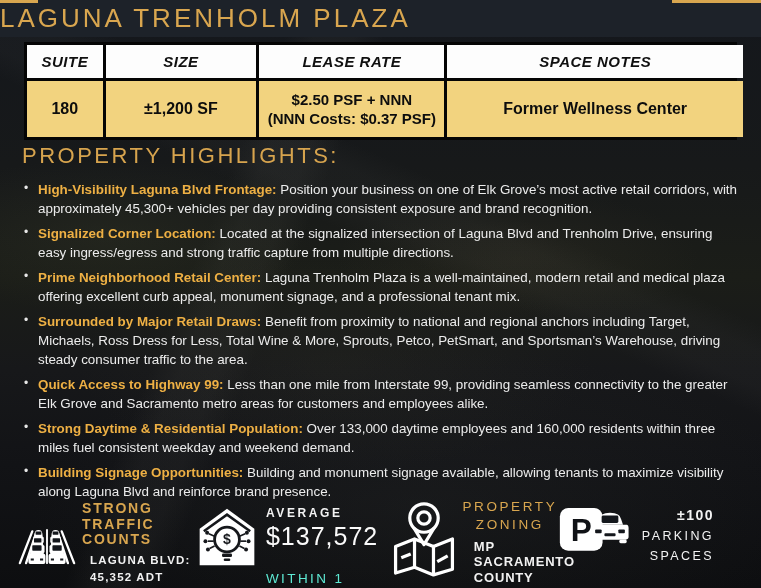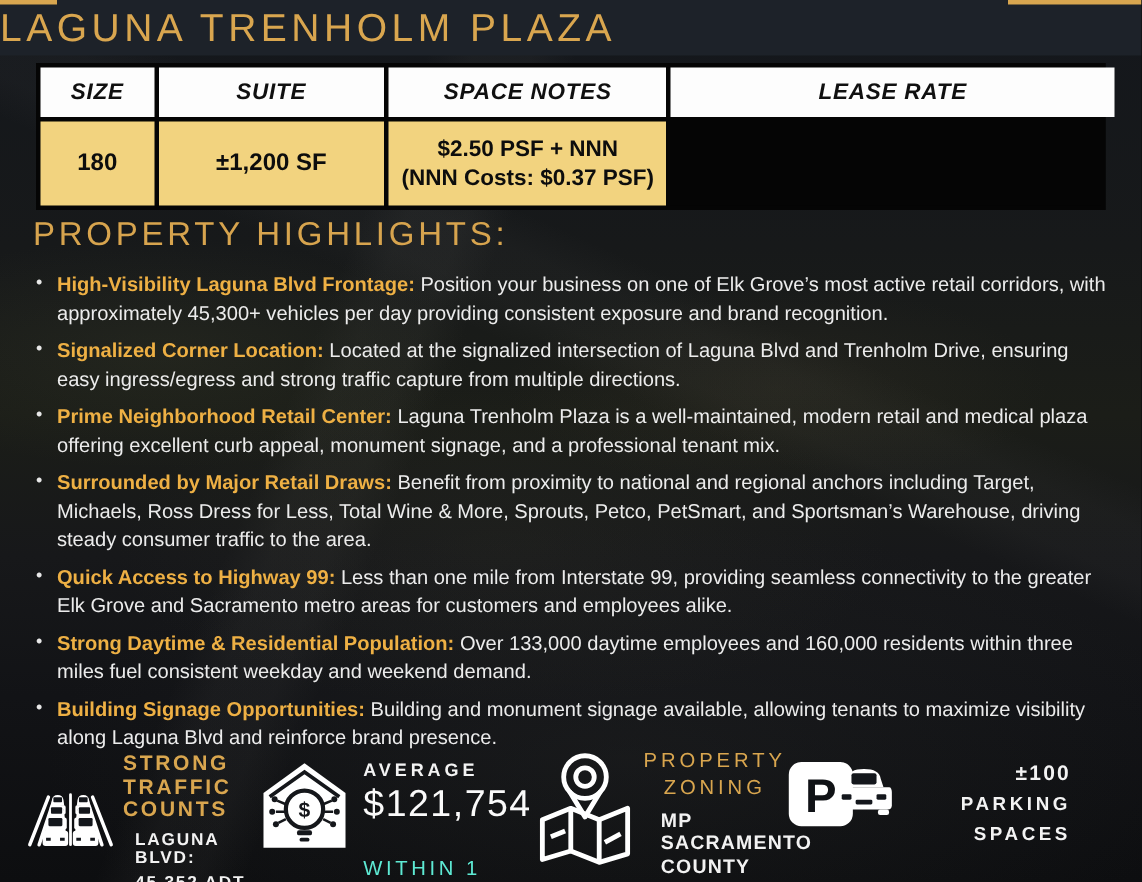--- a/index.html
+++ b/index.html
@@ -64,45 +64,46 @@
   .i-hh{font-size:12px;font-weight:bold;letter-spacing:1.8px;color:#d9a64f;margin-top:5px;}
 
   .stat.zoning .icon{margin-top:5px;}
   .stat.zoning .col{margin-left:2px;margin-top:6px;width:96px;}
   .z-gold{text-align:center;color:#d9a64f;font-weight:normal;font-size:13.5px;letter-spacing:2.6px;line-height:1.3;}
   .z-white{color:#f2f2f2;font-weight:bold;font-size:13px;letter-spacing:.8px;line-height:1.18;margin-top:6px;margin-left:12px;}
 
   .stat.parking .icon{margin-top:14px;}
   .stat.parking .col{margin-left:6px;margin-top:15px;text-align:right;min-width:66px;}
   .p-num{color:#f3f3f3;font-weight:bold;font-size:14px;letter-spacing:1.5px;}
-  .p-word{color:#f3f3f3;font-weight:bold;font-size:12.5px;letter-spacing:2.4px;margin-top:6px;margin-left:32px;}
+  .p-word{color:#f3f3f3;font-weight:normal;font-size:12.5px;letter-spacing:2.4px;margin-top:6px;}
 </style>
 </head>
 <body>
 
 <div class="page">
   <div class="bg"></div>
 
   <div class="topbar">
     <div class="title">LAGUNA TRENHOLM PLAZA</div>
   </div>
   <div class="gold-dash left"></div>
   <div class="gold-dash right"></div>
 
   <div class="rate-table">
+    <div class="th">SUITE</div>
     <div class="th">SIZE</div>
-    <div class="th">SUITE</div>
+    <div class="th">LEASE RATE</div>
     <div class="th">SPACE NOTES</div>
-    <div class="th">LEASE RATE</div>
     <div class="td">180</div>
     <div class="td">±1,200 SF</div>
     <div class="td">
       <div class="l1">$2.50 PSF + NNN</div>
       <div class="l2">(NNN Costs: $0.37 PSF)</div>
     </div>
+    <div class="td">Former Wellness Center</div>
   </div>
 
   <div class="hl-heading">PROPERTY HIGHLIGHTS:</div>
   <ul class="hl-list">
     <li><span class="hl-label">High-Visibility Laguna Blvd Frontage:</span> <span class="hl-text">Position your business on one of Elk Grove’s most active retail corridors, with approximately 45,300+ vehicles per day providing consistent exposure and brand recognition.</span></li>
     <li><span class="hl-label">Signalized Corner Location:</span> <span class="hl-text">Located at the signalized intersection of Laguna Blvd and Trenholm Drive, ensuring easy ingress/egress and strong traffic capture from multiple directions.</span></li>
     <li><span class="hl-label">Prime Neighborhood Retail Center:</span> <span class="hl-text">Laguna Trenholm Plaza is a well-maintained, modern retail and medical plaza offering excellent curb appeal, monument signage, and a professional tenant mix.</span></li>
     <li><span class="hl-label">Surrounded by Major Retail Draws:</span> <span class="hl-text">Benefit from proximity to national and regional anchors including Target, Michaels, Ross Dress for Less, Total Wine &amp; More, Sprouts, Petco, PetSmart, and Sportsman’s Warehouse, driving steady consumer traffic to the area.</span></li>
     <li><span class="hl-label">Quick Access to Highway 99:</span> <span class="hl-text">Less than one mile from Interstate 99, providing seamless connectivity to the greater Elk Grove and Sacramento metro areas for customers and employees alike.</span></li>
     <li><span class="hl-label">Strong Daytime &amp; Residential Population:</span> <span class="hl-text">Over 133,000 daytime employees and 160,000 residents within three miles fuel consistent weekday and weekend demand.</span></li>
@@ -197,21 +198,21 @@
               <line x1="13" y1="40" x2="20" y2="40"></line>
               <line x1="15" y1="49" x2="21" y2="46"></line>
             <line x1="58" y1="31" x2="51" y2="34"></line>
               <line x1="59" y1="40" x2="52" y2="40"></line>
               <line x1="57" y1="49" x2="51" y2="46"></line>
           </g>
         </svg>
       </span>
       <div class="col">
         <div class="i-avg">AVERAGE</div>
-        <div class="i-amt">$121,754</div>
+        <div class="i-amt">$137,572</div>
         <div class="i-mile">WITHIN 1 MILE</div>
         <div class="i-hh">HOUSEHOLD INCOME</div>
       </div>
     </div>
 
     <div class="stat zoning">
       <span class="icon">
         <svg width="72" height="80" viewBox="0 0 76 84">
           <g fill="none" stroke="#ffffff" stroke-width="3.4" stroke-linejoin="round">
             <path d="M8 52 L28 44 L48 52 L68 44 L68 76 L48 82 L28 74 L8 80 Z"></path>

